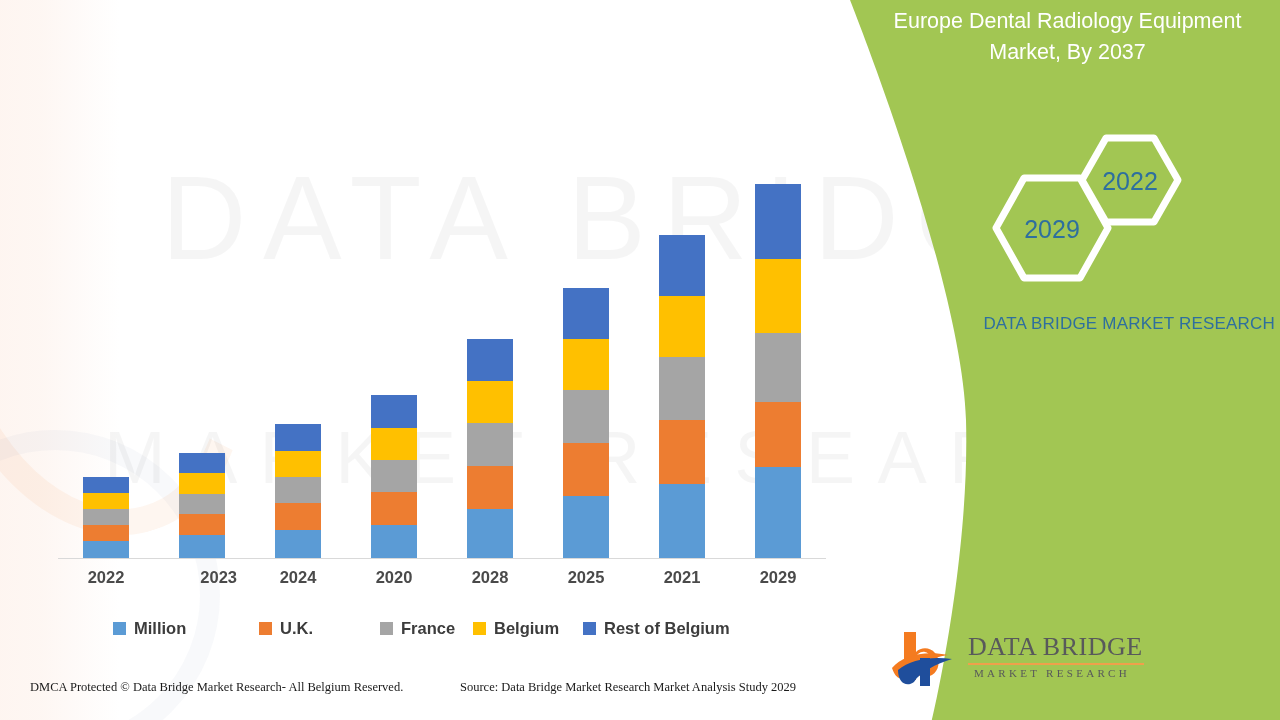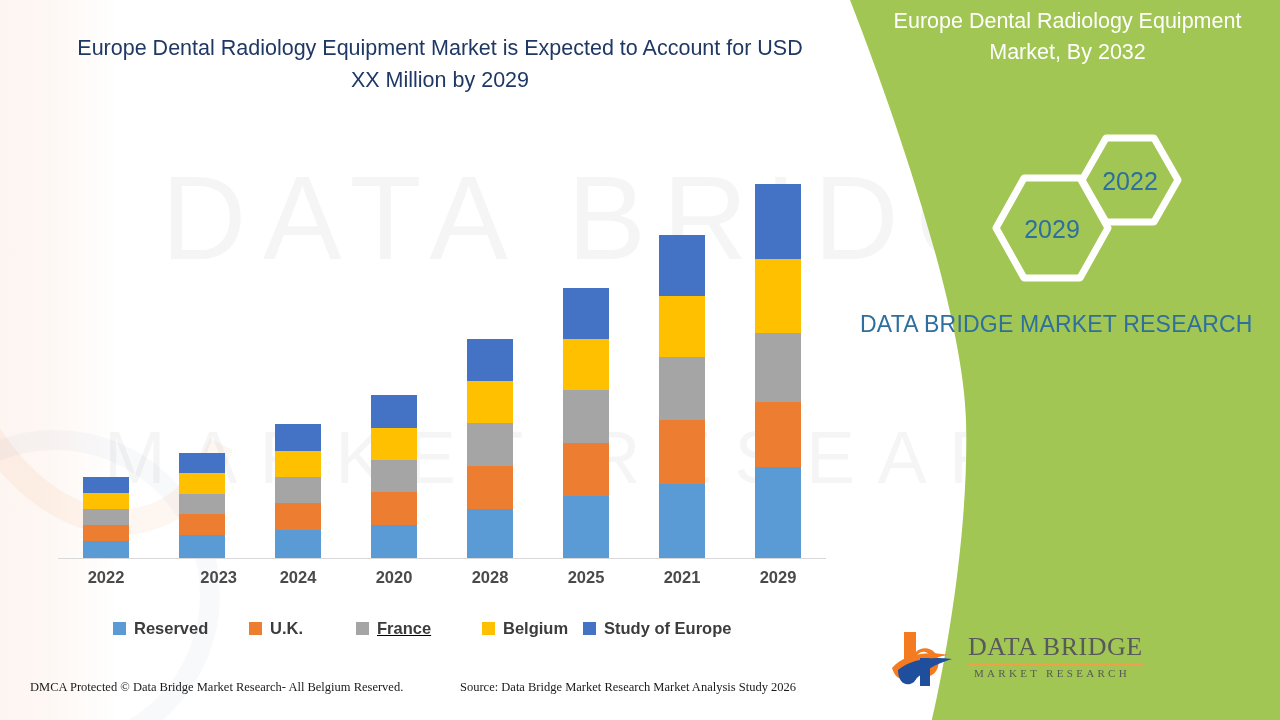--- a/index.html
+++ b/index.html
@@ -55,21 +55,21 @@
     position:absolute; left:40px; top:6px; width:415px;
     text-align:center; color:#ffffff; font-size:21.5px;
     line-height:31px; font-weight:400;
   }
 
   
   .hexwrap { position:absolute; left:155px; top:130px; width:215px; height:155px; }
 
   .dbmr-name {
     position:absolute; left:40px; top:308px; width:415px;
-    text-align:left; color:#2e6f9e; font-size:23px;
+    text-align:right; color:#2e6f9e; font-size:17px;
     line-height:32px; font-weight:400; letter-spacing:.2px;
   }
 
   
   .logo { position:absolute; left:70px; top:628px; width:250px; height:70px; }
   .logo-mark { position:absolute; left:0; top:0; width:70px; height:62px; }
   .logo-text { position:absolute; left:78px; top:4px; width:180px; }
   .logo-title {
     font-family:"Liberation Serif", serif;
     font-size:26px; letter-spacing:.5px; color:#58595b; line-height:30px;
@@ -132,21 +132,20 @@
 
   <div class="wash-left"></div>
   <div class="wash-ring"></div>
   <div class="wash-circle"></div>
 
   <div class="watermark">
     <div class="wm-line wm-1">DATA BRIDGE</div>
     <div class="wm-line wm-2">MARKET RESEARCH</div>
   </div>
 
-  <div class="chart-title">Europe Dental Radiology Equipment Market is Expected to Account for  USD XX Million by 2029</div>
 
   <div class="chart">
     <div class="plot" id="plot">
       <div class="axis-line"></div>
     <div class="bar" style="left: 25px;">
           <div class="seg" style="height: 17px; background: rgb(91, 155, 213);"></div>
           <div class="seg" style="height: 16px; background: rgb(237, 125, 49);"></div>
           <div class="seg" style="height: 16px; background: rgb(165, 165, 165);"></div>
           <div class="seg" style="height: 16px; background: rgb(255, 192, 0);"></div>
           <div class="seg" style="height: 16px; background: rgb(68, 114, 196);"></div>
@@ -208,52 +207,52 @@
       <div class="xlab" style="left: 205px;">2024</div>
       <div class="xlab" style="left: 301px;">2020</div>
       <div class="xlab" style="left: 397px;">2028</div>
       <div class="xlab" style="left: 493px;">2025</div>
       <div class="xlab" style="left: 589px;">2021</div>
       <div class="xlab" style="left: 685px;">2029</div>
     </div>
   <div class="legend" id="legend">
       <div class="lg-item" style="left: 55px;">
         <span class="lg-swatch" style="background: rgb(91, 155, 213);"></span>
-        <span class="lg-label">Reserved</span>
-      </div>
-      <div class="lg-item" style="left: 191px; align-items: center;">
+        <span class="lg-label">Million</span>
+      </div>
+      <div class="lg-item" style="left: 201px; align-items: center;">
         <span class="lg-swatch" style="background: rgb(237, 125, 49);"></span>
         <span class="lg-label">U.K.</span>
       </div>
-      <div class="lg-item" style="left: 298px; text-decoration: underline;">
+      <div class="lg-item" style="left: 322px;">
         <span class="lg-swatch" style="background: rgb(165, 165, 165);"></span>
         <span class="lg-label">France</span>
       </div>
-      <div class="lg-item" style="left: 424px;">
+      <div class="lg-item" style="left: 415px;">
         <span class="lg-swatch" style="background: rgb(255, 192, 0);"></span>
         <span class="lg-label">Belgium</span>
       </div>
       <div class="lg-item" style="left: 525px;">
         <span class="lg-swatch" style="background: rgb(68, 114, 196);"></span>
-        <span class="lg-label">Study of Europe</span>
+        <span class="lg-label">Rest of Belgium</span>
       </div>
     </div>
 
   <div class="footer">
     <div class="footer-txt footer-left">DMCA Protected © Data Bridge Market Research- All Belgium Reserved.</div>
-    <div class="footer-txt footer-right">Source: Data Bridge Market Research Market Analysis Study 2026</div>
+    <div class="footer-txt footer-right">Source: Data Bridge Market Research Market Analysis Study 2029</div>
   </div>
 
   <div class="green-panel">
     <svg width="460" height="720" viewBox="0 0 460 720">
       <path id="greenShape" d="M 30 0 L 460 0 L 460 720 L 112 720 C 112 720 150 560 146 420 C 142 280 30 0 30 0 Z" fill="#A2C653"></path>
     </svg>
 
     <div class="panel-content">
-      <div class="panel-title">Europe Dental Radiology Equipment Market,  By 2032</div>
+      <div class="panel-title">Europe Dental Radiology Equipment Market,  By 2037</div>
 
       <div class="hexwrap">
         <svg width="215" height="155" viewBox="0 0 215 155">
 
           <g>
             <path d="M 131 8 L 179 8 L 203 50 L 179 92 L 131 92 L 107 50 Z" fill="none" stroke="#ffffff" stroke-width="7" stroke-linejoin="round"></path>
             <text x="155" y="60" text-anchor="middle" fill="#2e6f9e" font-family="Liberation Sans, sans-serif" font-size="25">2022</text>
           </g>
 
           <g>

